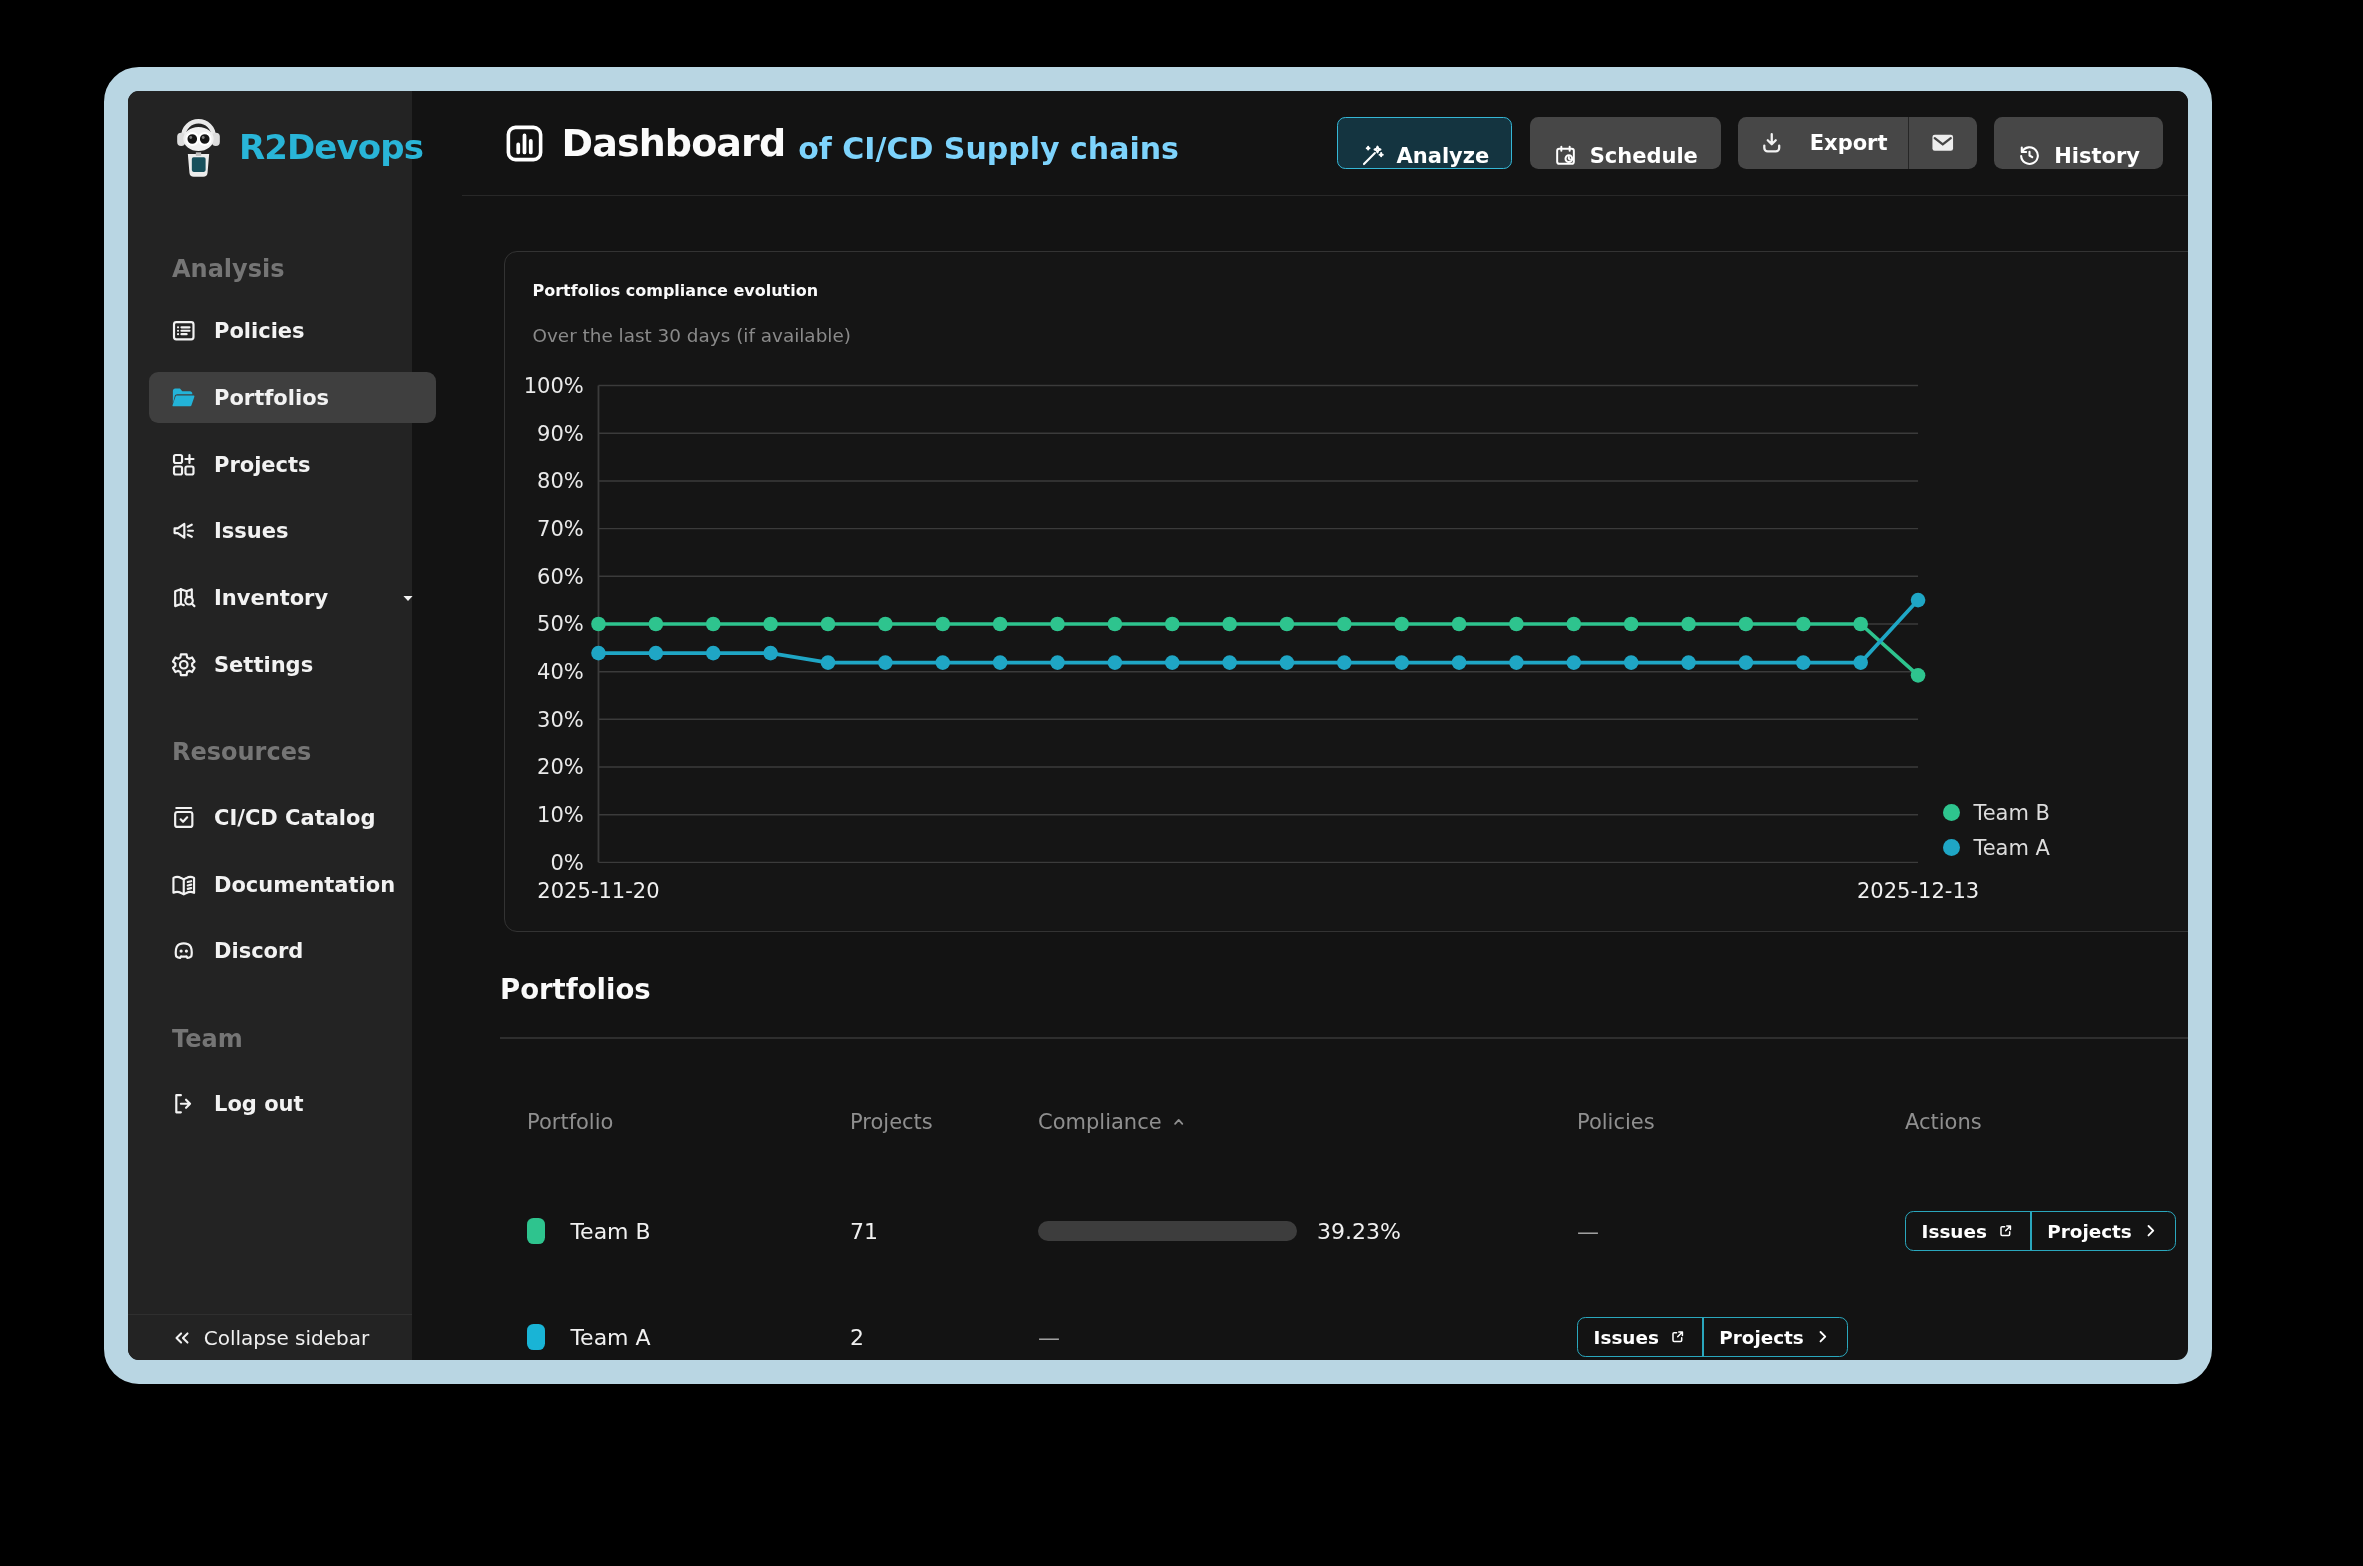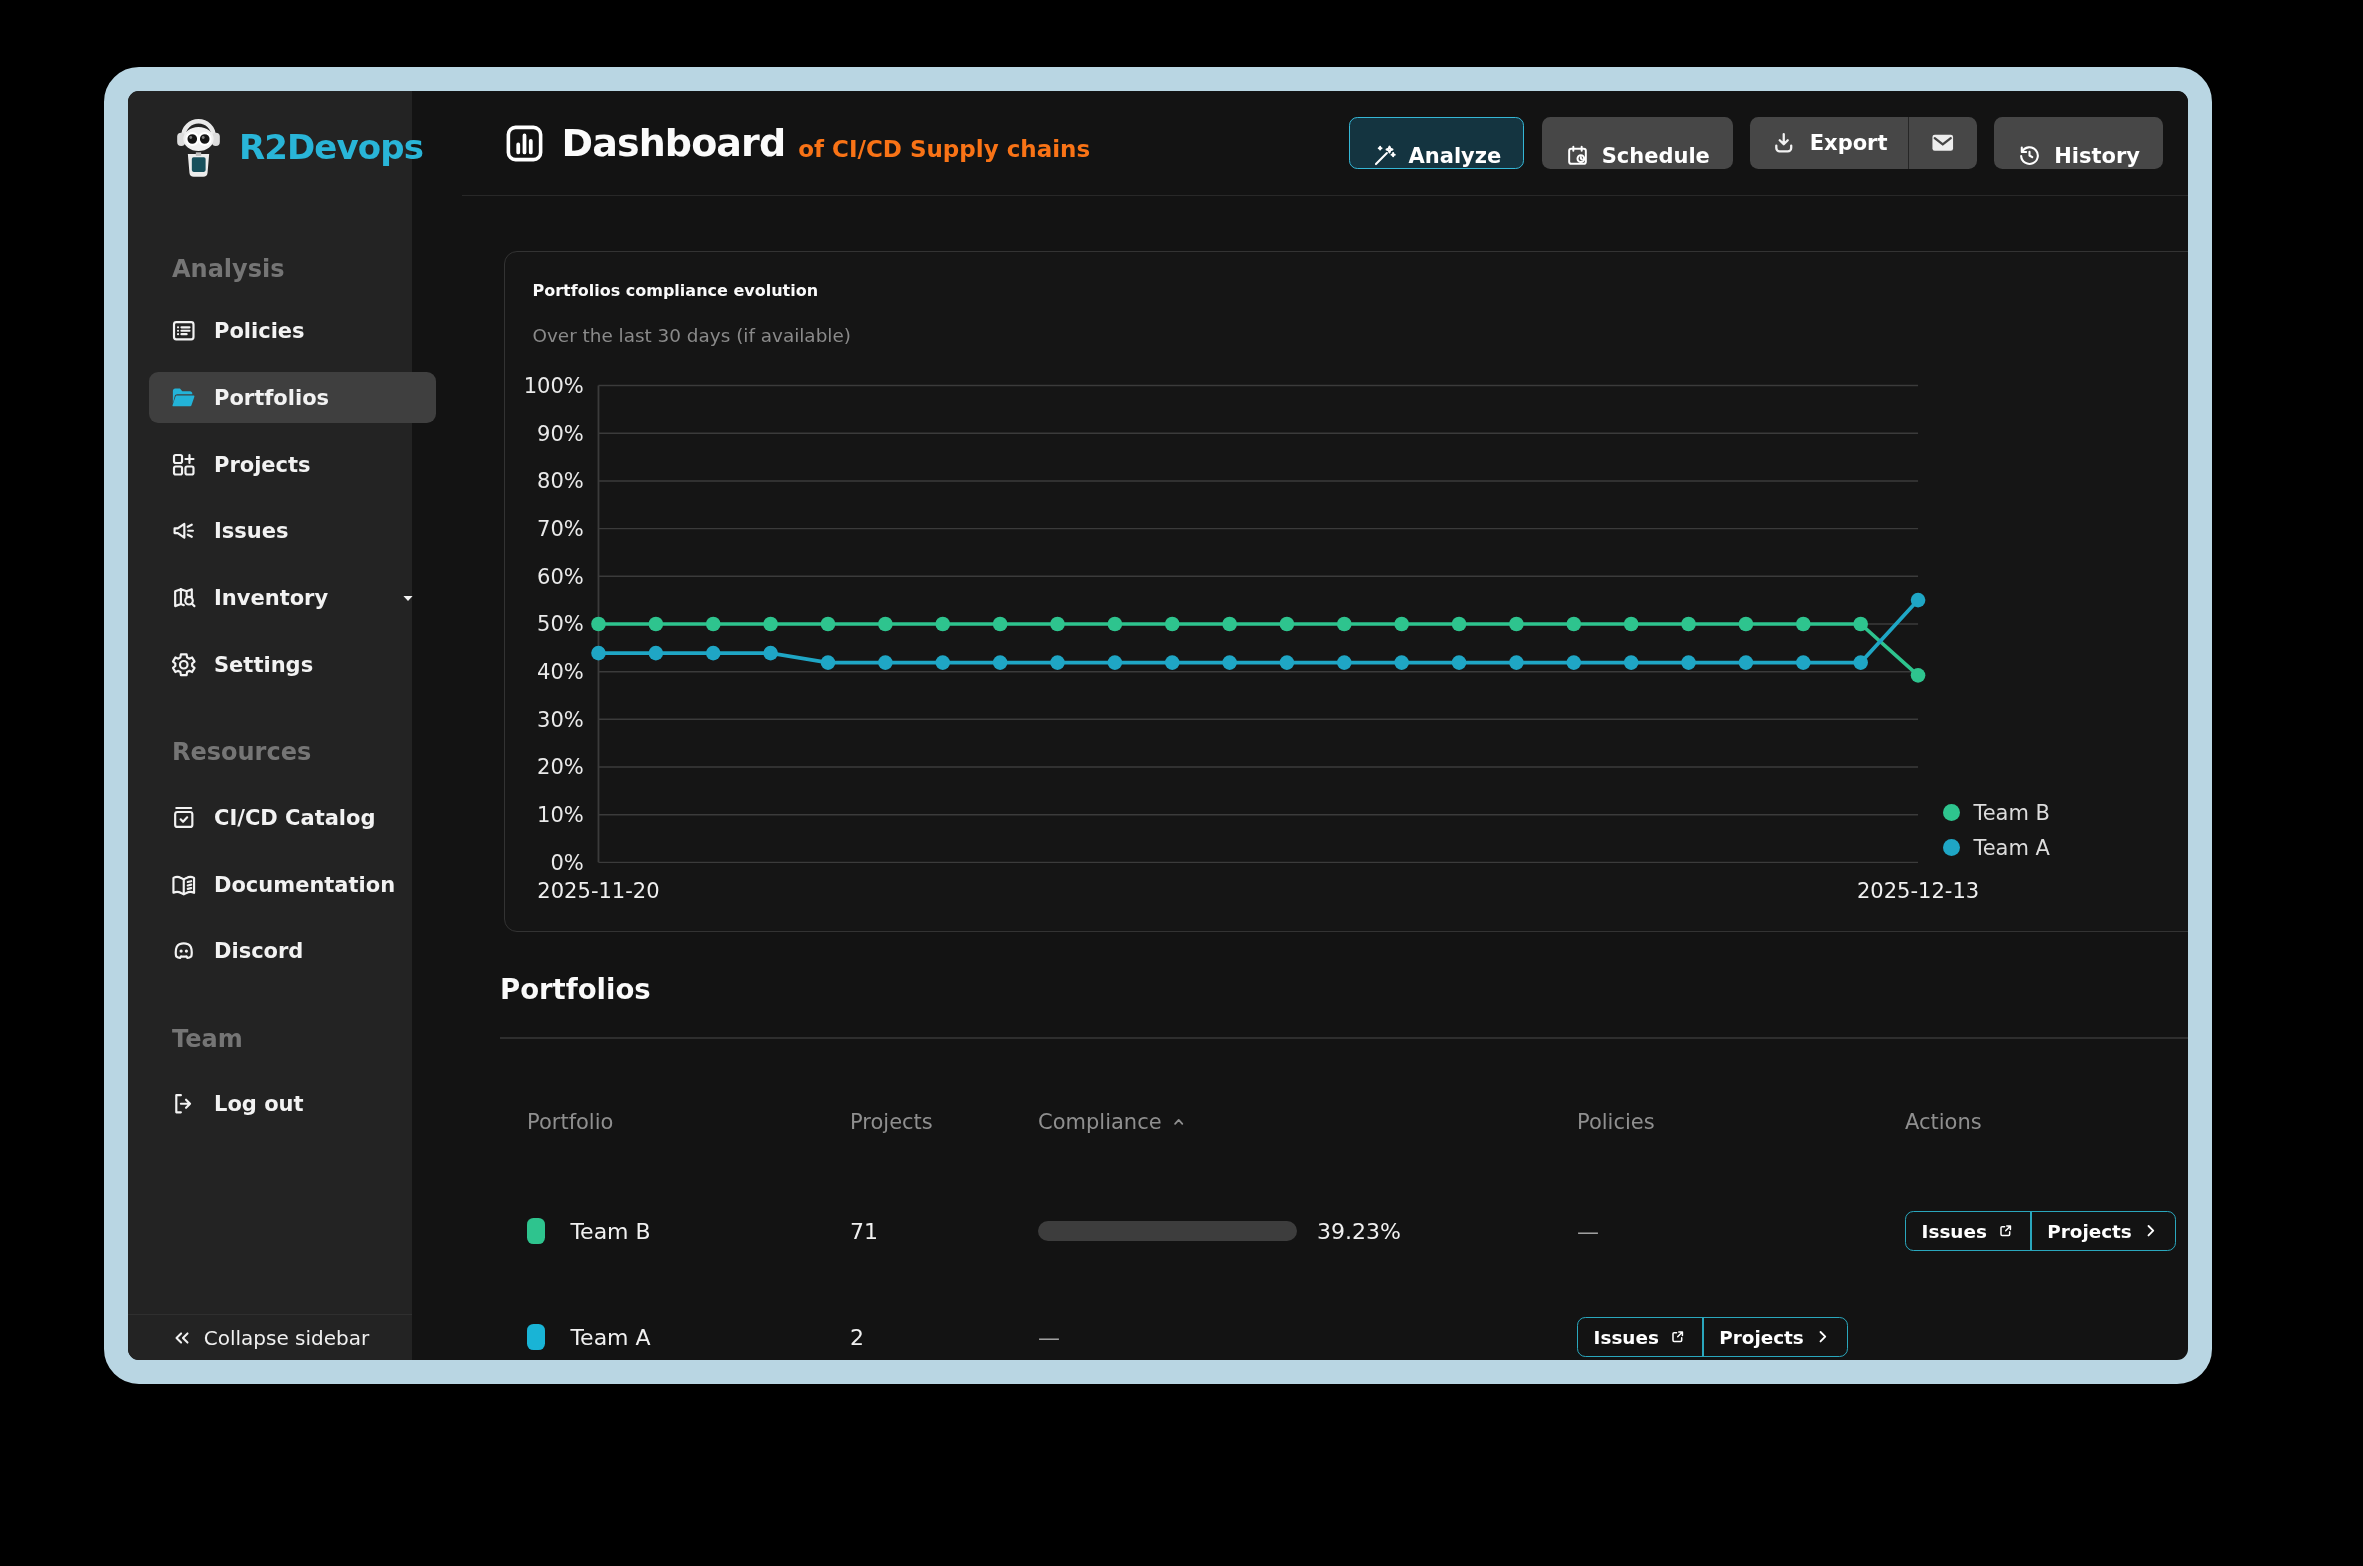--- a/index.html
+++ b/index.html
@@ -22,28 +22,28 @@
   .collapse-bar{position:absolute;left:0;right:0;bottom:0;height:46px;border-top:1.8px solid #2f2f2f;
     display:flex;align-items:center;justify-content:center;gap:11px;color:#f0f0f0;font-size:20px;cursor:pointer;}
   .collapse-bar .nicon{width:22px;height:22px;}
 
   
   .header{position:absolute;left:334px;right:0;top:0;height:105px;display:flex;align-items:center;
     padding:0 25px 0 41px;border-bottom:1.8px solid #282828;background:#131313;}
   .title-icon{width:43px;height:43px;color:#fff;margin-right:15.6px;flex:0 0 auto;}
   .title-icon svg{width:100%;height:100%;}
   .page-title{font-size:38px;font-weight:bold;color:#fbfbfb;letter-spacing:-0.9px;}
-  .page-subtitle{font-size:23px;font-weight:bold;color:#f97316;margin-left:13px;padding-top:11px;}
+  .page-subtitle{font-size:30px;font-weight:bold;color:#7dd3fc;margin-left:13px;padding-top:11px;}
   .hbuttons{margin-left:auto;display:flex;align-items:center;gap:17.4px;}
   .hbtn{height:52px;display:flex;align-items:flex-end;gap:12px;padding:0 22px;background:#474747;
     border-radius:8.3px;color:#fff;font-size:21px;font-weight:bold;cursor:pointer;border:1.8px solid transparent;}
   .hbtn .nicon{width:25px;height:25px;color:#fff;}
   .hbtn.analyze{background:#143440;border:1.8px solid #35b7d6;}
   .hbtn-group{display:flex;align-items:stretch;background:#474747;border-radius:8.3px;overflow:hidden;height:52px;}
-  .hbtn-group .seg{display:flex;align-items:center;gap:12px;padding:0 20px;color:#fff;
+  .hbtn-group .seg{display:flex;align-items:center;gap:24px;padding:0 20px;color:#fff;
     font-size:21px;font-weight:bold;cursor:pointer;}
   .hbtn-group .vsep{width:1.8px;background:#262626;}
 
   
   .chart-card{position:absolute;left:376px;top:160px;width:1719px;height:681px;
     border:1.8px solid #333;border-radius:13px;background:#151515;}
   .chart-title{position:absolute;left:27.5px;top:29px;font-size:16px;font-weight:bold;color:#fafafa;}
   .chart-sub{position:absolute;left:27.5px;top:73px;font-size:18.4px;color:#8a8a8a;}
   .chart-svg{position:absolute;left:0;top:0;width:100%;height:100%;}
   .chart-svg text{font-family:"DejaVu Sans",sans-serif;}

